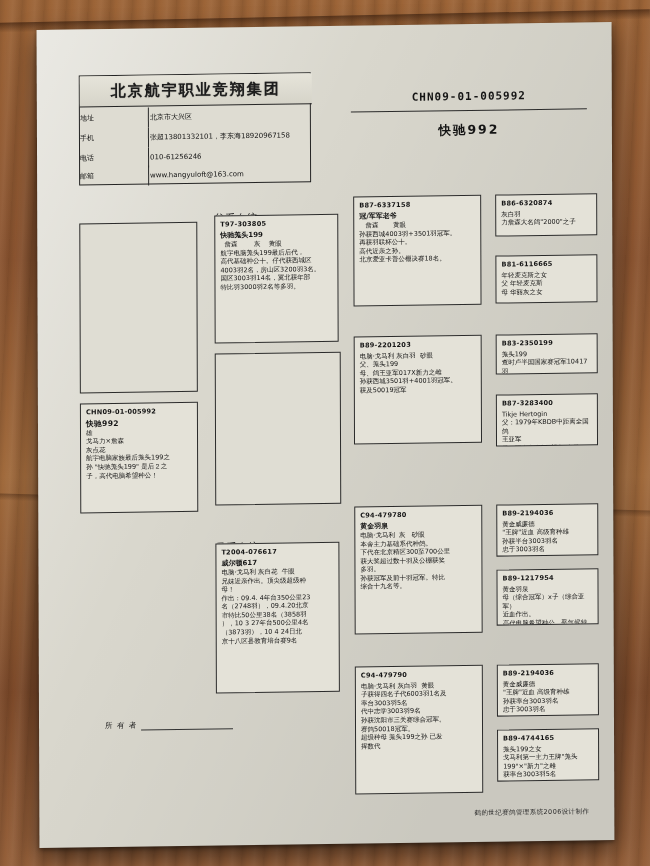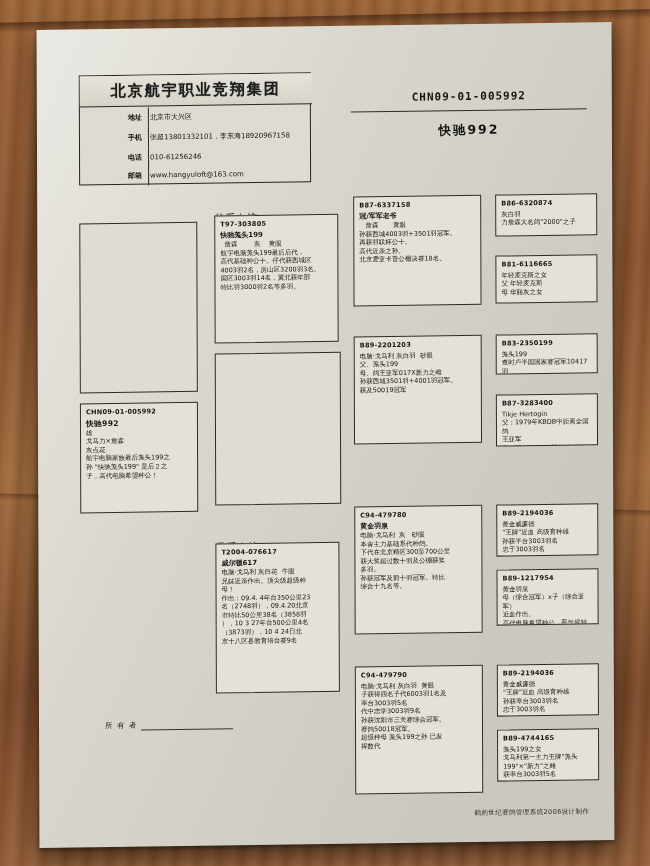--- a/index.html
+++ b/index.html
@@ -69,21 +69,21 @@
   .clublogo{
     position:absolute;left:0;top:0;width:232px;height:30px;
     font-size:15px;font-weight:bold;color:#1d1d1d;letter-spacing:2px;
     display:flex;align-items:center;justify-content:center;
     font-family:"DejaVu Serif","Liberation Serif",serif;
     text-shadow:0 0 1px rgba(0,0,0,.5);
     border-bottom:1px solid #242424;
     background:linear-gradient(180deg,#e6e4da,#d6d4c9);
   }
   .crow{position:absolute;left:0;width:232px;height:20px;display:flex;align-items:center;font-size:7px;}
-  .crow .lbl{width:62px;text-align:right;padding-right:8px;font-weight:bold;color:#111;}
+  .crow .lbl{width:62px;text-align:left;padding-right:8px;font-weight:normal;color:#111;}
   .crow .val{flex:1;color:#111;}
   .crow .divider{position:absolute;left:68px;top:0;bottom:0;width:1px;background:#2b2b2b;}
 
   
   .hdr-line{position:absolute;left:300px;top:70px;width:236px;height:1px;background:#2b2b2b;}
   .hdr-code{position:absolute;left:300px;top:50px;width:236px;text-align:center;font-size:11px;font-weight:bold;letter-spacing:1px;color:#151515;font-family:"DejaVu Sans Mono","Liberation Mono",monospace;}
   .hdr-name{position:absolute;left:300px;top:82px;width:236px;text-align:center;font-size:12.5px;font-weight:bold;letter-spacing:2px;color:#151515;}
 
   .sectitle{position:absolute;font-size:10px;font-weight:normal;color:#1b1b1b;letter-spacing:1px;margin-top:10px;}
 

